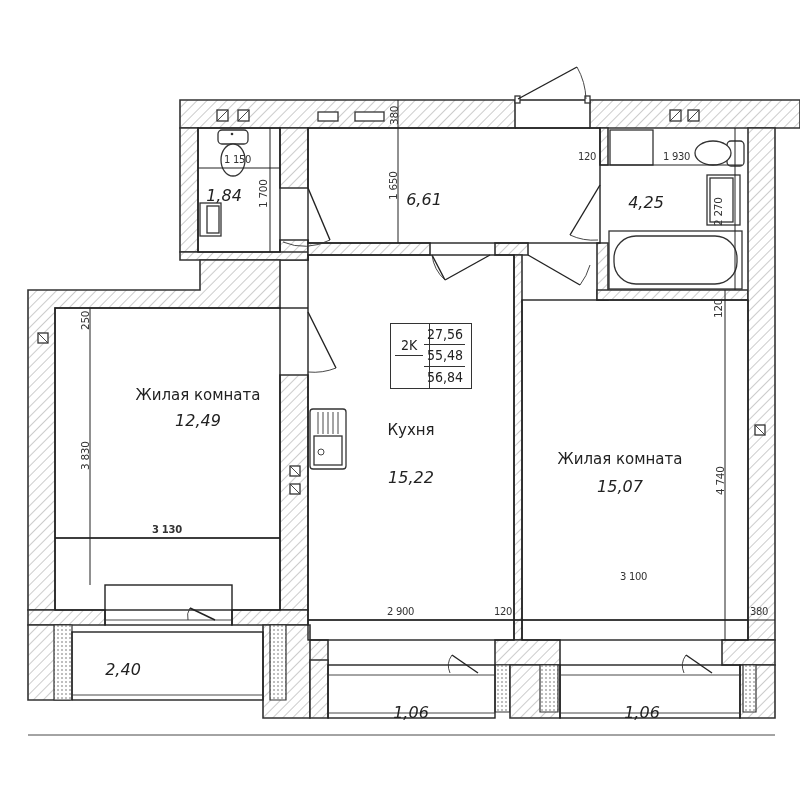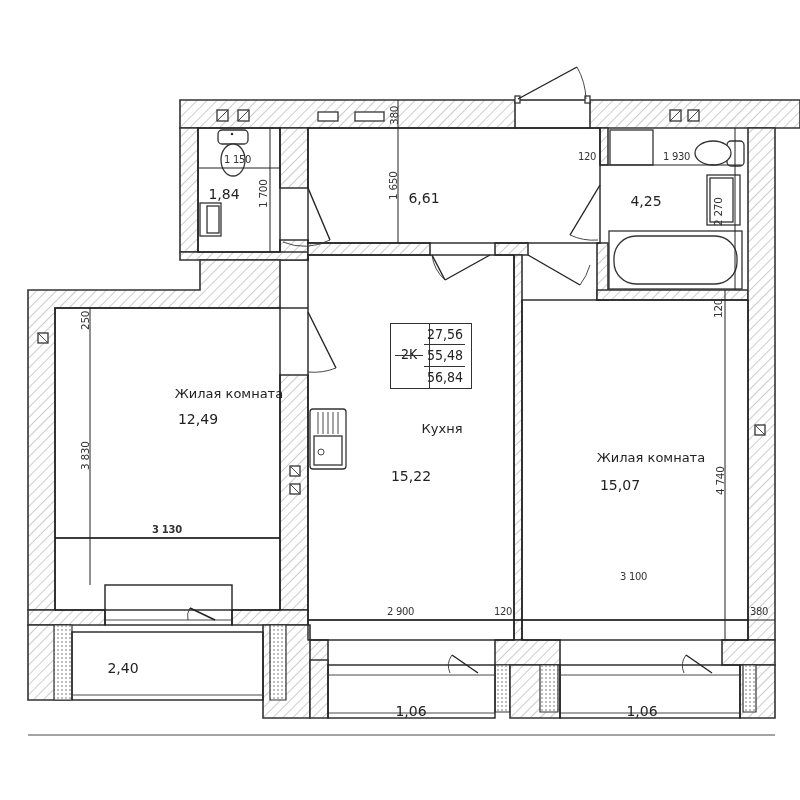--- a/index.html
+++ b/index.html
@@ -5,27 +5,27 @@
   html,body{margin:0;padding:0;background:#fff;}
   body{width:800px;height:800px;overflow:hidden;font-family:"DejaVu Sans Condensed","DejaVu Sans",sans-serif;}
   #plan{position:absolute;left:0;top:0;width:800px;height:800px;}
   .w{fill:url(#hatch);stroke:#333;stroke-width:1.6;}
   .ins{fill:url(#ins);stroke:#333;stroke-width:1.2;}
   .ln{fill:none;stroke:#222;stroke-width:1.4;}
   .thin{fill:none;stroke:#333;stroke-width:0.9;}
   .dim{fill:none;stroke:#222;stroke-width:1;}
   .fx{fill:#fff;stroke:#333;stroke-width:1.3;}
   .lbl{position:absolute;color:#222;font-family:"DejaVu Sans",sans-serif;white-space:nowrap;}
-  .rn{font-size:13px;transform:translateX(-50%);margin-left:31px;}
-  .ar{font-size:14px;transform:translateX(-50%);}
+  .rn{font-size:15px;transform:translateX(-50%);}
+  .ar{font-size:16px;transform:translateX(-50%);font-style:italic;}
   .dm{font-size:10px;color:#333;letter-spacing:-0.3px;}
   .dmv{font-size:10.5px;color:#333;letter-spacing:-0.3px;transform-origin:0 0;transform:rotate(-90deg);}
   .tbl{position:absolute;left:390px;top:323px;width:82px;height:66px;border:1.3px solid #333;box-sizing:border-box;font-size:14px;color:#222;}
   .tbl .left{position:absolute;left:0;top:0;width:38px;height:100%;border-right:1.3px solid #333;}
-  .tbl .type{position:absolute;left:10px;top:13px;margin-top:9px;}
+  .tbl .type{position:absolute;left:10px;top:13px;}
   .tbl .uline{position:absolute;left:4px;top:31px;width:28px;border-top:1.3px solid #333;}
   .tbl .cell{position:absolute;left:33px;width:41px;height:21.3px;line-height:21px;text-align:right;padding-right:2px;box-sizing:border-box;}
   .tbl .c1{top:0;border-bottom:1.3px solid #333;}
   .tbl .c2{top:21.3px;border-bottom:1.3px solid #333;}
   .tbl .c3{top:42.6px;}
 </style>
 </head>
 <body>
 
 <svg id="plan" viewBox="0 0 800 800" xmlns="http://www.w3.org/2000/svg">

